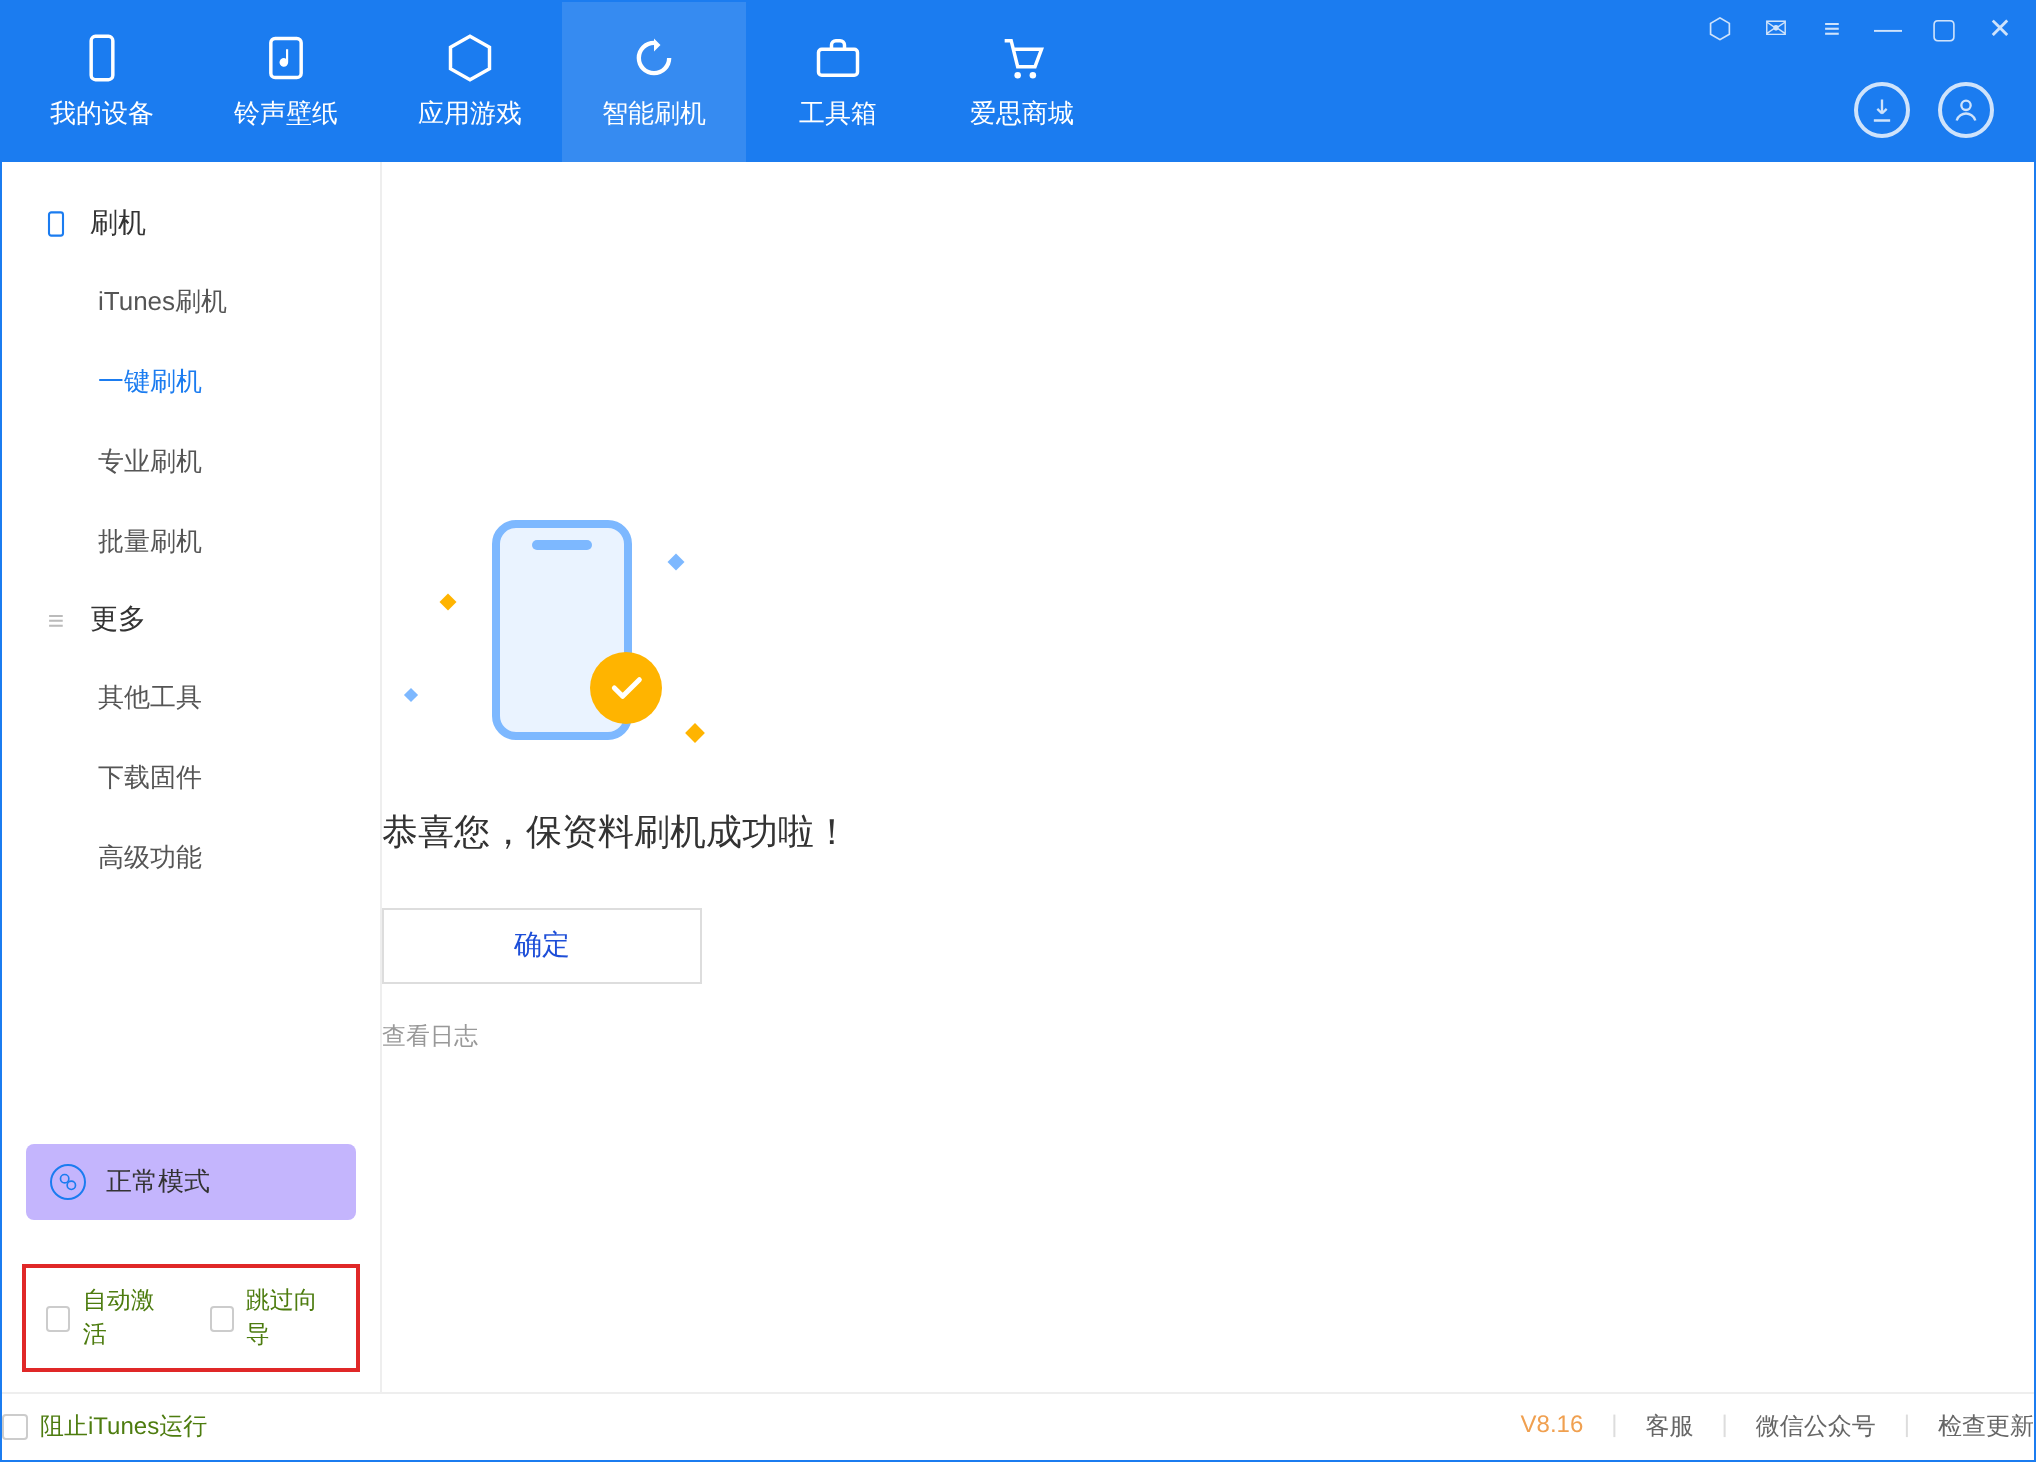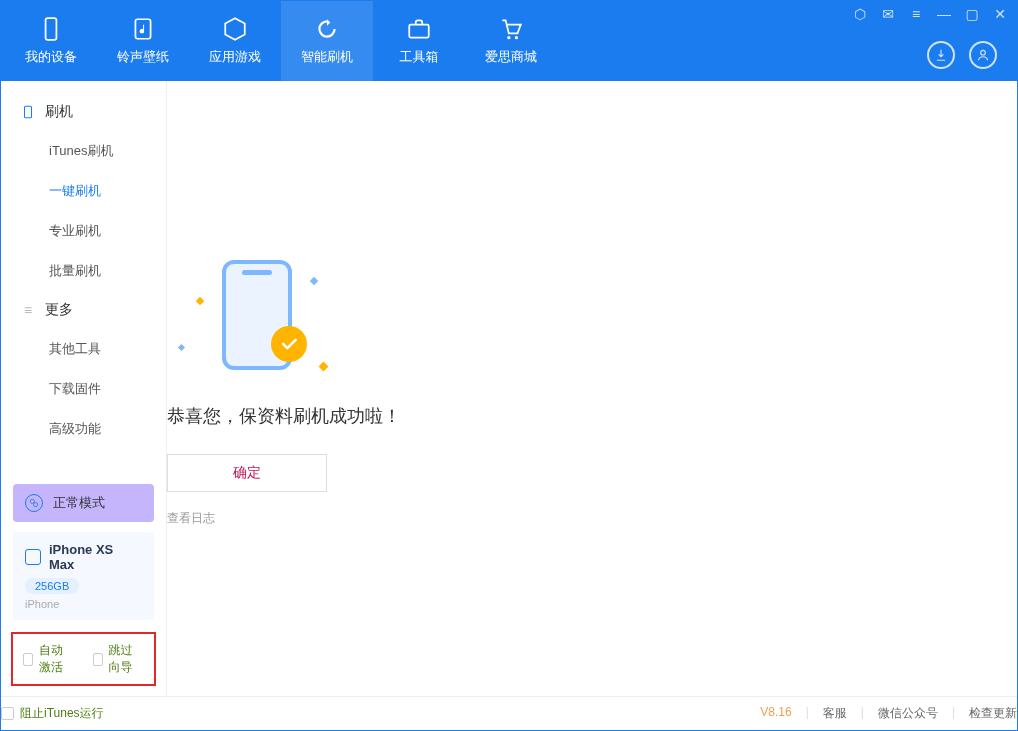--- a/index.html
+++ b/index.html
@@ -17,21 +17,21 @@
 .nav-item.active { background: rgba(255,255,255,0.12); }
 .nav-item .icon { width: 26px; height: 26px; margin-bottom: 6px; fill: #fff; }
 .win-controls { position: absolute; top: 6px; right: 10px; display: flex; gap: 14px; align-items: center; }
 .win-controls .wc { width: 14px; height: 14px; cursor: pointer; display: flex; align-items: center; justify-content: center; color: #cfe3fb; font-size: 14px; }
 .header-right-icons { position: absolute; right: 20px; bottom: 12px; display: flex; gap: 14px; }
 .header-right-icons .ri { width: 28px; height: 28px; border: 2px solid #cfe3fb; border-radius: 50%; display: flex; align-items: center; justify-content: center; cursor: pointer; }
 .header-right-icons svg { fill: #cfe3fb; }
 
 
 .body { flex: 1; display: flex; min-height: 0; }
-.sidebar { width: 166px; border-right: 1px solid #eee; padding-top: 12px; display: flex; flex-direction: column; }
+.sidebar { width: 190px; border-right: 1px solid #eee; padding-top: 12px; display: flex; flex-direction: column; }
 .side-section-title { display: flex; align-items: center; gap: 10px; padding: 10px 20px; font-size: 14px; color: #333; font-weight: 500; }
 .side-section-title .ico { width: 14px; height: 14px; display:flex; align-items:center; justify-content:center; }
 .side-item { padding: 11px 20px 11px 48px; font-size: 13px; color: #555; cursor: pointer; }
 .side-item.active { color: #1b7cf0; }
 
 .side-status { margin: auto 12px 12px 12px; }
 .status-card { background: #c4b5fd; border-radius: 4px; padding: 10px 12px; margin-bottom: 10px; display: flex; align-items: center; gap: 10px; font-size: 13px; color: #333; }
 .status-card .dot-ico { width: 18px; height: 18px; border-radius: 50%; border: 1px solid #1b7cf0; display:flex; align-items:center; justify-content:center; }
 .device-card { background: #f5f9ff; border-radius: 4px; padding: 10px 12px; font-size: 13px; }
 .device-name { display: flex; align-items: center; gap: 8px; font-weight: 600; color: #2a3a55; margin-bottom: 6px; }
@@ -48,21 +48,21 @@
 .success-illus { position: relative; width: 180px; height: 130px; margin-bottom: 24px; }
 .phone-shape { position:absolute; left:55px; top:10px; width:70px; height:110px; border:4px solid #7db8ff; border-radius:12px; background:#eaf3ff; }
 .phone-shape::before { content:""; position:absolute; top:6px; left:50%; transform:translateX(-50%); width:30px; height:5px; background:#7db8ff; border-radius:3px; }
 .check-badge { position:absolute; right:40px; bottom:18px; width:36px; height:36px; background:#ffb400; border-radius:50%; display:flex; align-items:center; justify-content:center; }
 .sparkle { position:absolute; width:6px; height:6px; background:#ffb400; transform:rotate(45deg); }
 .sparkle.s1 { left:30px; top:48px; }
 .sparkle.s2 { right:30px; top:28px; background:#7db8ff; }
 .sparkle.s3 { right:20px; bottom:10px; width:7px; height:7px; }
 .sparkle.s4 { left:12px; bottom:30px; background:#7db8ff; width:5px; height:5px; }
 .success-msg { font-size: 18px; color: #333; margin-bottom: 26px; }
-.ok-btn { width: 160px; height: 38px; border: 1px solid #ddd; background: #fff; font-size: 14px; color: #be185d; cursor: pointer; margin-bottom: 18px; }
+.ok-btn { width: 160px; height: 38px; border: 1px solid #ddd; background: #fff; font-size: 14px; color: #1d4ed8; cursor: pointer; margin-bottom: 18px; }
 .view-log { font-size: 12px; color: #999; cursor: pointer; text-decoration: none; }
 
 
 .footer { height: 34px; border-top: 1px solid #eee; display: flex; align-items: center; padding: 0 0; font-size: 12px; color: #999; }
 .footer .left { display: flex; align-items: center; gap: 6px; }
 .footer .right { margin-left: auto; display: flex; align-items: flex-start; gap: 14px; }
 .footer .sep { color: #ddd; }
 .footer .lnk { cursor:pointer; color:#666; }
 </style>
 </head>
@@ -163,28 +163,20 @@
 
     <div class="side-status">
       <div class="status-card">
         <span class="dot-ico">
             <svg width="10" height="10" viewBox="0 0 24 24">
               <circle cx="8" cy="8" r="5" fill="none" stroke="#1b7cf0" stroke-width="2"></circle>
               <circle cx="16" cy="16" r="5" fill="none" stroke="#1b7cf0" stroke-width="2"></circle>
             </svg>
           </span>
         <span>正常模式</span>
-      </div>
-      <div class="device-card">
-        <div class="device-name">
-          <span class="ph-ico"></span>
-          <span>iPhone XS Max</span>
-        </div>
-        <span class="storage-pill">256GB</span>
-        <div class="device-type">iPhone</div>
       </div>
     </div>
 
     <div class="opts-box">
       <label class="chk">
         <span class="chkbox"></span>
         <span>自动激活</span>
       </label>
       <label class="chk">
         <span class="chkbox"></span>

